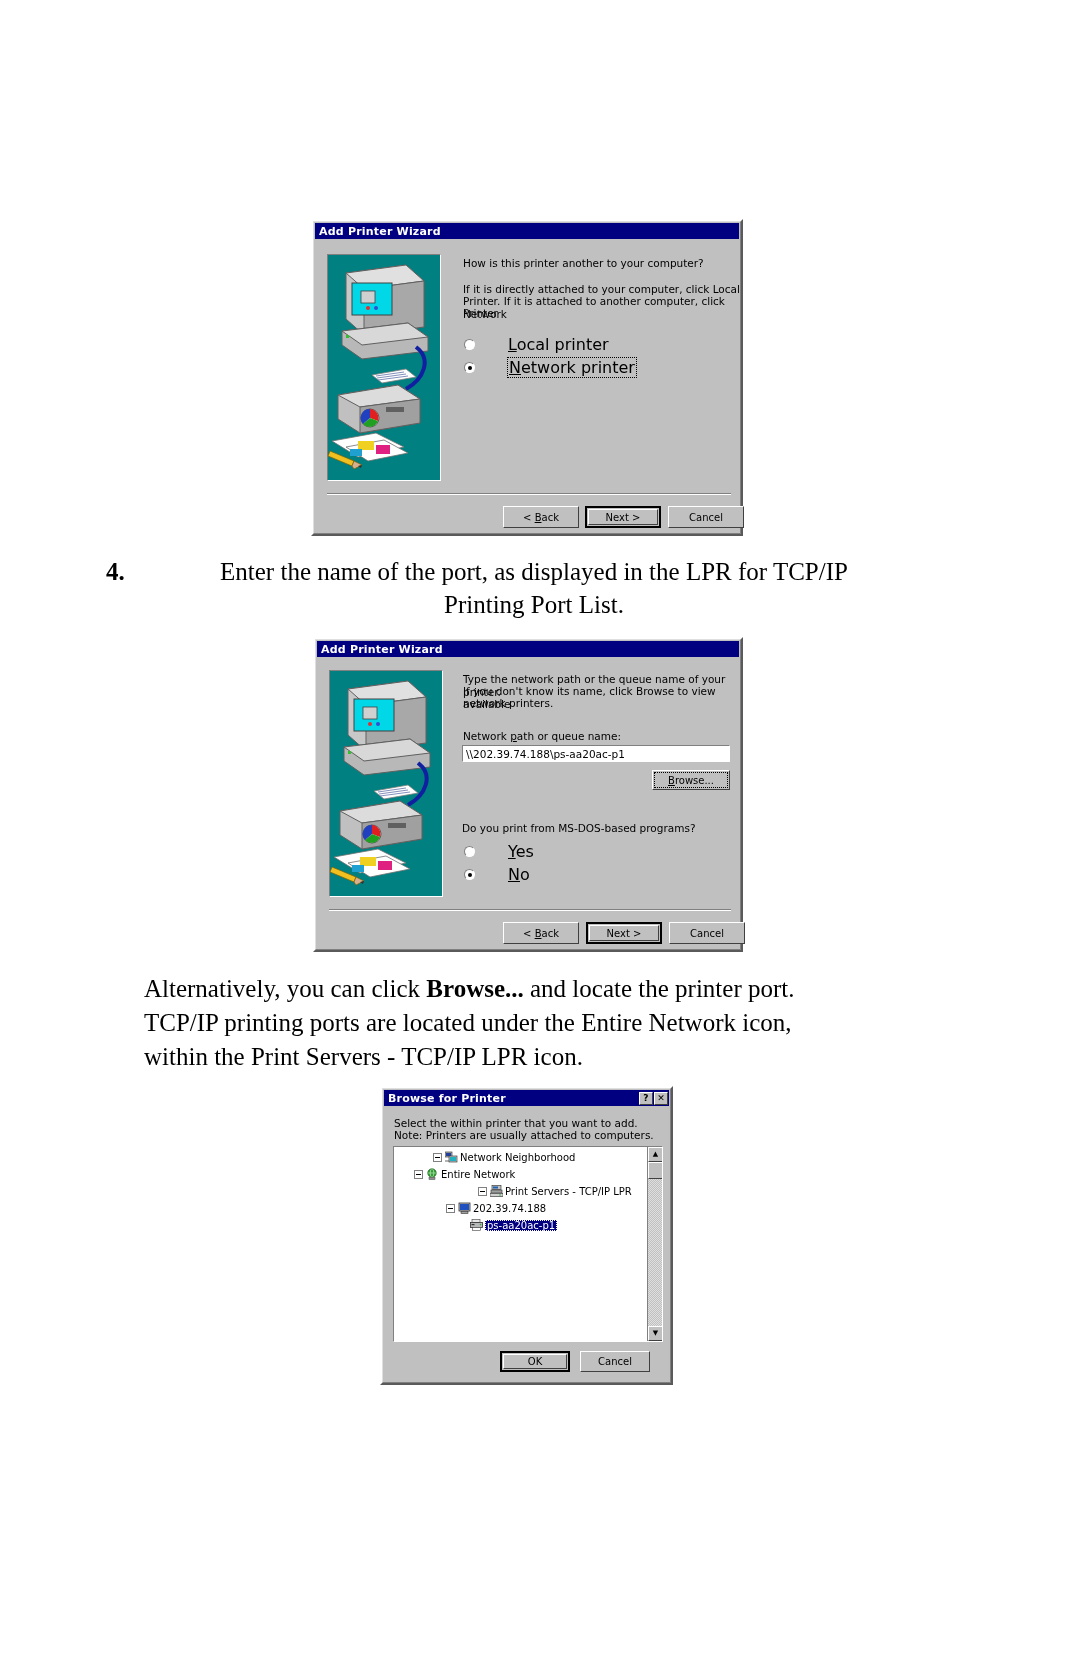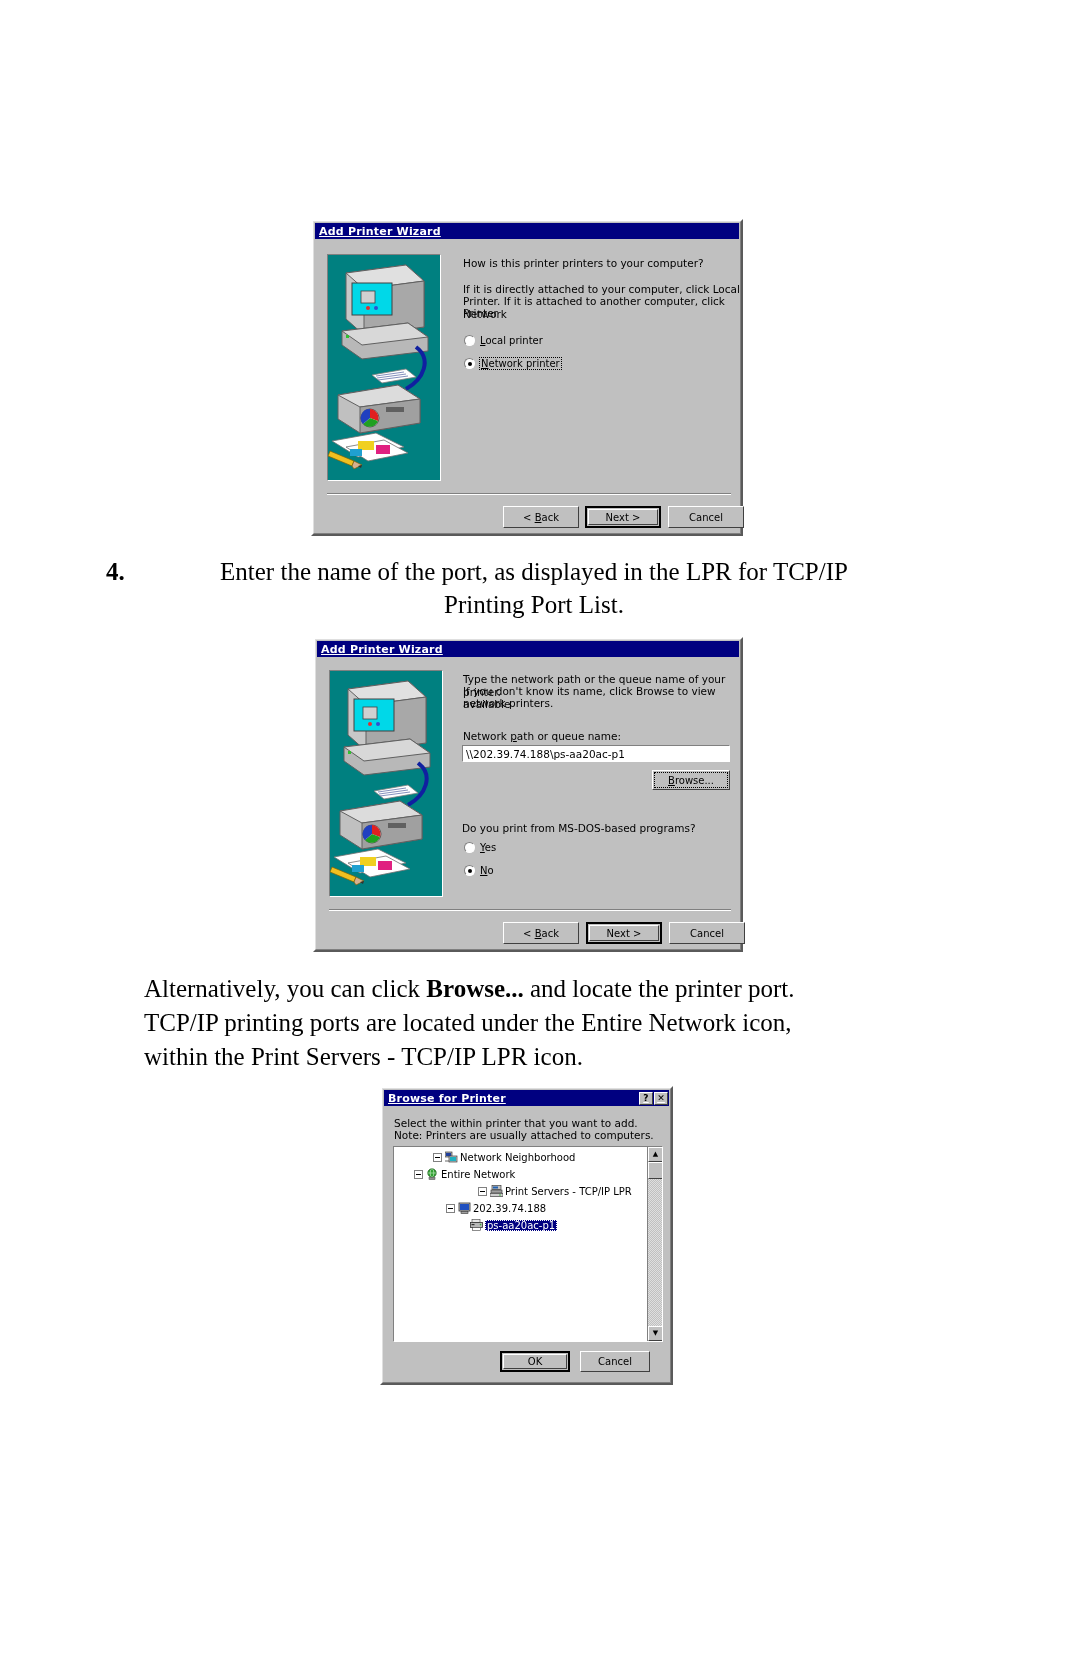--- a/index.html
+++ b/index.html
@@ -36,21 +36,20 @@
     position:absolute; left:2px; right:2px; top:2px;
     height:16px;
     background:#000080;
     color:#fff;
     font-size:11px;
     font-weight:bold;
     font-family:"DejaVu Sans", sans-serif;
     display:flex; align-items:center;
     padding-left:4px;
     letter-spacing:0.2px;
-    text-decoration:underline;
   }
   .titlebar .ttl { flex:1; white-space:nowrap; }
   .tb-btns { display:flex; gap:1px; padding-right:1px; }
   .tb-btn {
     width:14px; height:13px;
     background:#c0c0c0;
     border-top:1px solid #ffffff;
     border-left:1px solid #ffffff;
     border-right:1px solid #404040;
     border-bottom:1px solid #404040;
@@ -89,21 +88,21 @@
     border-bottom:1.5px solid #ffffff;
     position:relative;
     flex:0 0 auto;
     margin-right:5px;
   }
   .radio.on::after {
     content:""; position:absolute;
     left:3px; top:3px; width:4px; height:4px;
     border-radius:50%; background:#000;
   }
-  .radio-lbl { font-family:"DejaVu Sans", sans-serif; font-size:10px; white-space:nowrap; }
+  .radio-lbl { font-family:"DejaVu Sans", sans-serif; font-size:16px; white-space:nowrap;margin-left:28px; }
   .radio-lbl u { text-decoration:underline; }
   .focus-box { outline:1px dotted #000; padding:0 1px; }
 
   
   .btn {
     position:absolute;
     background:#c0c0c0;
     border-top:1.5px solid #ffffff;
     border-left:1.5px solid #ffffff;
     border-right:1.5px solid #404040;
@@ -274,21 +273,21 @@
         <rect x="30" y="186" width="16" height="9" fill="#f0d020"></rect>
         <rect x="48" y="190" width="14" height="9" fill="#e02080"></rect>
         <rect x="22" y="194" width="12" height="7" fill="#20a0d0"></rect>
 
         <polygon points="2,196 26,206 24,211 0,201" fill="#f0c020" stroke="#806000" stroke-width="0.7"></polygon>
         <polygon points="24,211 26,206 34,210 26,214" fill="#d8b090" stroke="#806000" stroke-width="0.7"></polygon>
         <polygon points="30,211 34,210 33,213" fill="#303030"></polygon>
       </svg>
     </div>
 
-    <div class="body-text" style="position:absolute; left:150px; top:36px; width:270px;">How is this printer printers to your computer?</div>
+    <div class="body-text" style="position:absolute; left:150px; top:36px; width:270px;">How is this printer another to your computer?</div>
     <div class="body-text" style="position:absolute; left:150px; top:62px; width:280px;">If it is directly attached to your computer, click Local</div>
     <div class="body-text" style="position:absolute; left:150px; top:74px; width:280px;">Printer. If it is attached to another computer, click Network</div>
     <div class="body-text" style="position:absolute; left:150px; top:86px; width:280px;">Printer</div>
 
     <div class="radio-row" style="left:151px; top:114px;">
       <span class="radio"></span>
       <span class="radio-lbl"><u>L</u><span>ocal printer</span></span>
     </div>
 
     <div class="radio-row" style="left:151px; top:137px;">

